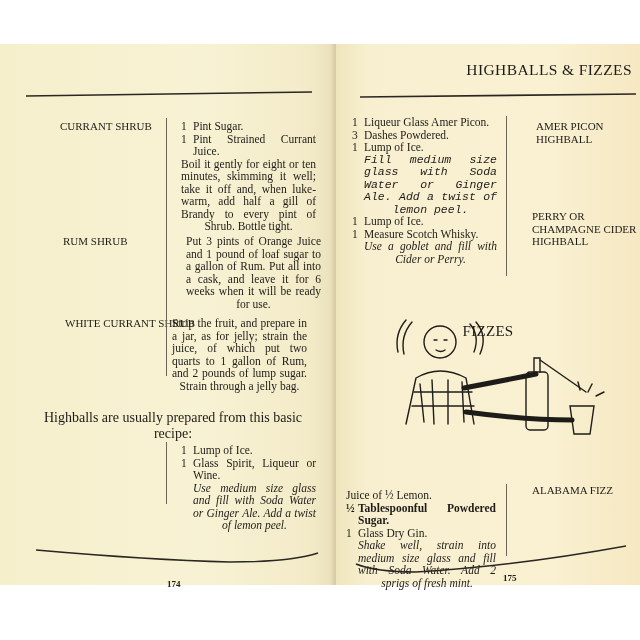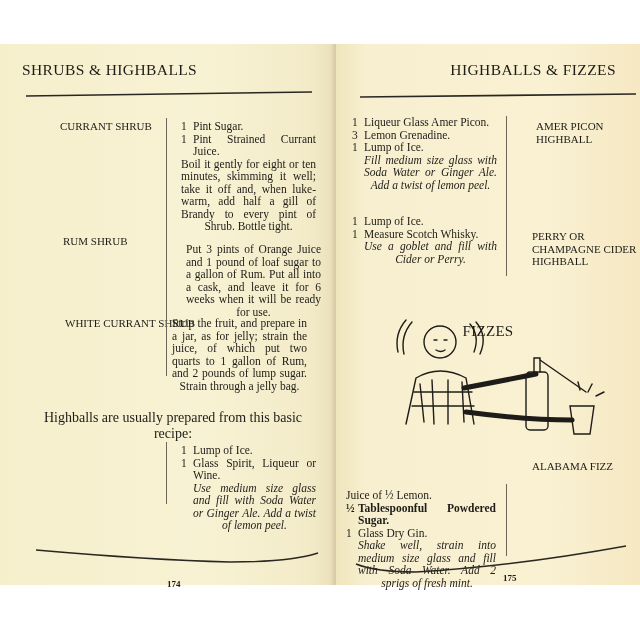--- a/index.html
+++ b/index.html
@@ -7,21 +7,21 @@
     body { font-family: "Liberation Serif", "DejaVu Serif", serif; color: #1e1c18; position: relative; }
 
     .book { position: absolute; left: 0; top: 44px; width: 640px; height: 541px; }
     .page { position: absolute; top: 0; height: 541px; }
     .page-left { left: 0; width: 336px; background: linear-gradient(90deg, #f6efcc 0%, #f8f2d4 60%, #f3ebc8 92%, #e9dfba 100%); }
     .page-right { left: 336px; width: 304px; background: linear-gradient(90deg, #efe5bd 0%, #f7efcf 10%, #f9f1d2 70%, #f6e8c2 100%); }
     .gutter { position: absolute; left: 330px; top: 0; width: 12px; height: 541px; background: linear-gradient(90deg, rgba(0,0,0,0) 0%, rgba(120,100,60,0.18) 50%, rgba(0,0,0,0) 100%); }
 
     .running-head { position: absolute; top: 17px; font-size: 15.5px; letter-spacing: 0.4px; }
     .page-left .running-head { left: 22px; }
-    .page-right .running-head { right: 24px; }
+    .page-right .running-head { right: 8px; }
 
     .rule-svg { position: absolute; left: 0; }
 
     .name { position: absolute; font-size: 11px; line-height: 12.5px; text-transform: uppercase; }
     .recipe { position: absolute; font-size: 11.5px; line-height: 12.5px; }
     .recipe .line { display: block; }
     .recipe .ing { padding-left: 12px; text-indent: -12px; }
     .recipe .ing .qty { display: inline-block; width: 12px; text-indent: 0; }
     .recipe .ital { font-style: italic; }
 
@@ -33,40 +33,39 @@
     .page-number { position: absolute; font-size: 9px; font-weight: bold; }
 
     .illustration { position: absolute; }
   </style>
 </head>
 <body>
 
 <div class="book">
 
   <div class="page page-left">
-    <div class="running-head">SHRUBS &amp; HIGHBALLS</div>
     <svg class="rule-svg" width="336" height="60" style="top:0">
       <path d="M26 52 Q 170 50 312 48" stroke="#2a2722" stroke-width="1.6" fill="none"></path>
     </svg>
 
     <div class="name" style="left:60px; top:76px;">
       <span class="line">CURRANT</span>
       <span class="line">SHRUB</span>
     </div>
     <div class="recipe" style="left:181px; top:76px; width:135px;">
       <span class="line ing"><span class="qty">1</span><span>Pint Sugar.</span></span>
       <span class="line ing" style="text-align:justify;"><span class="qty">1</span><span>Pint Strained Currant Juice.</span></span>
       <span class="line" style="text-align:justify; text-align-last:center;">Boil it gently for eight or ten minutes, skimming it well; take it off and, when luke-warm, add half a gill of Brandy to every pint of Shrub. Bottle tight.</span>
     </div>
 
     <div class="name" style="left:63px; top:191px;">
       <span class="line">RUM</span>
       <span class="line">SHRUB</span>
     </div>
-    <div class="recipe" style="left:186px; top:191px; width:135px; text-align:justify; text-align-last:center;margin-top:8px;">Put 3 pints of Orange Juice and 1 pound of loaf sugar to a gallon of Rum. Put all into a cask, and leave it for 6 weeks when it will be ready for use.</div>
+    <div class="recipe" style="left:186px; top:191px; width:135px; text-align:justify; text-align-last:center;">Put 3 pints of Orange Juice and 1 pound of loaf sugar to a gallon of Rum. Put all into a cask, and leave it for 6 weeks when it will be ready for use.</div>
 
     <div class="name" style="left:65px; top:273px;">
       <span class="line">WHITE</span>
       <span class="line">CURRANT</span>
       <span class="line">SHRUB</span>
     </div>
     <div class="recipe" style="left:172px; top:273px; width:135px; text-align:justify; text-align-last:center;">Strip the fruit, and prepare in a jar, as for jelly; strain the juice, of which put two quarts to 1 gallon of Rum, and 2 pounds of lump sugar. Strain through a jelly bag.</div>
 
     <div class="vdivider" style="left:166px; top:74px; height:258px;"></div>
 
@@ -88,35 +87,35 @@
   <div class="gutter"></div>
 
   <div class="page page-right">
     <div class="running-head">HIGHBALLS &amp; FIZZES</div>
     <svg class="rule-svg" width="304" height="60" style="top:0">
       <path d="M24 53 Q 160 52 300 50" stroke="#2a2722" stroke-width="1.6" fill="none"></path>
     </svg>
 
     <div class="recipe" style="left:16px; top:72px; width:145px;">
       <span class="line ing"><span class="qty">1</span><span>Liqueur Glass Amer Picon.</span></span>
-      <span class="line ing"><span class="qty">3</span><span>Lemon Grenadine.</span></span>
+      <span class="line ing"><span class="qty">3</span><span>Dashes Powdered.</span></span>
       <span class="line ing"><span class="qty">1</span><span>Lump of Ice.</span></span>
-      <span class="line ital" style="padding-left:12px; text-align:justify; text-align-last:center;">Fill medium size glass with Soda Water or Ginger Ale. Add a twist of lemon peel.</span>
+      <span class="line ital" style="padding-left:12px; text-align:justify; text-align-last:center;font-family:Liberation Mono, monospace;">Fill medium size glass with Soda Water or Ginger Ale. Add a twist of lemon peel.</span>
     </div>
     <div class="name" style="left:200px; top:76px;">
       <span class="line">AMER PICON</span>
       <span class="line">HIGHBALL</span>
     </div>
 
     <div class="recipe" style="left:16px; top:171px; width:145px;">
       <span class="line ing"><span class="qty">1</span><span>Lump of Ice.</span></span>
       <span class="line ing"><span class="qty">1</span><span>Measure Scotch Whisky.</span></span>
       <span class="line ital" style="padding-left:12px; text-align:justify; text-align-last:center;">Use a goblet and fill with Cider or Perry.</span>
     </div>
-    <div class="name" style="left:196px; top:166px;margin-top:20px;">
+    <div class="name" style="left:196px; top:166px;">
       <span class="line">PERRY OR</span>
       <span class="line">CHAMPAGNE</span>
       <span class="line">CIDER</span>
       <span class="line">HIGHBALL</span>
     </div>
 
     <div class="vdivider" style="left:170px; top:72px; height:160px;"></div>
 
     <div class="section-title" style="left:0; width:304px; top:247px;margin-top:32px;">FIZZES</div>
 
@@ -155,21 +154,21 @@
           <path d="M220 84 l8 -4"></path>
       </g>
     </svg>
 
     <div class="recipe" style="left:10px; top:445px; width:150px;">
       <span class="line"><span>Juice of ½ Lemon.</span></span>
       <span class="line ing" style="text-align:justify;font-weight:bold;"><span class="qty">½</span><span>Tablespoonful Powdered Sugar.</span></span>
       <span class="line ing"><span class="qty">1</span><span>Glass Dry Gin.</span></span>
       <span class="line ital" style="padding-left:12px; text-align:justify; text-align-last:center;">Shake well, strain into medium size glass and fill with Soda Water. Add 2 sprigs of fresh mint.</span>
     </div>
-    <div class="name" style="left:196px; top:416px;">
+    <div class="name" style="left:196px; top:440px;">
       <span class="line">ALABAMA</span>
       <span class="line">FIZZ</span>
     </div>
     <div class="vdivider" style="left:170px; top:440px; height:72px;"></div>
 
     <svg class="rule-svg" width="304" height="40" style="top:498px">
       <path d="M20 22 Q 40 30 80 30 Q 180 24 290 4" stroke="#2a2722" stroke-width="1.4" fill="none"></path>
     </svg>
     <div class="page-number" style="left:150px; top:529px;margin-left:17px;">175</div>
   </div>

